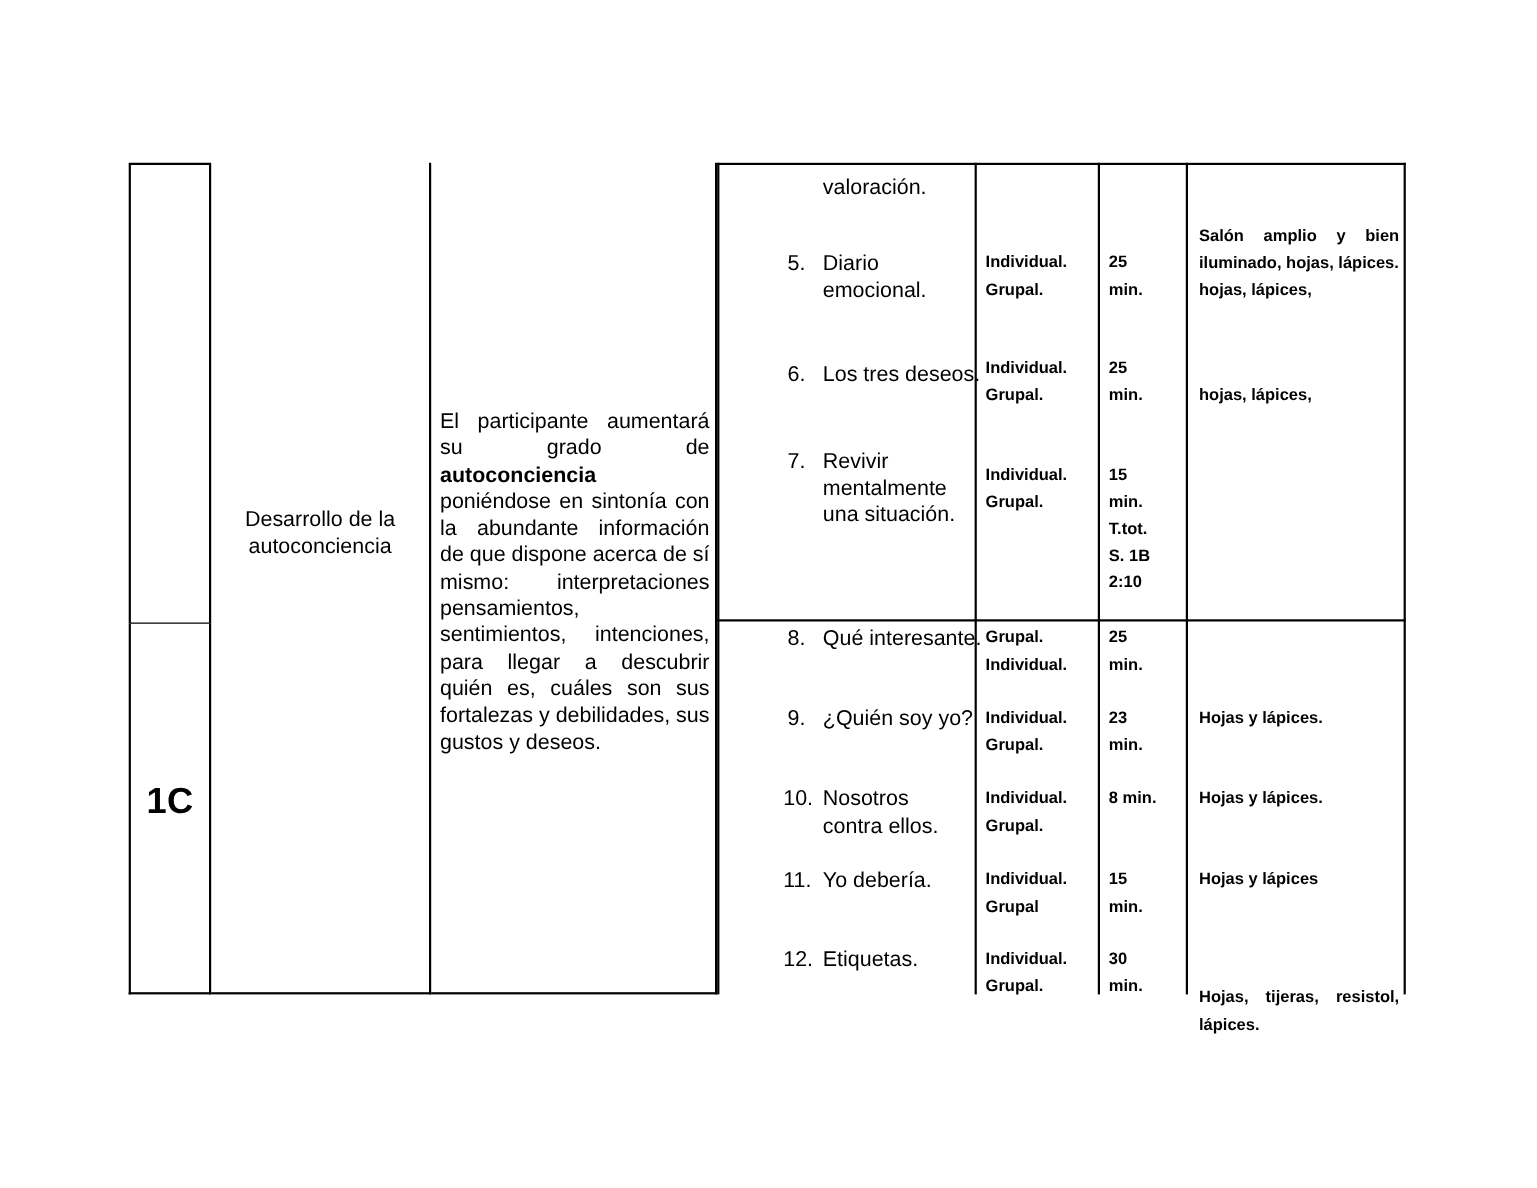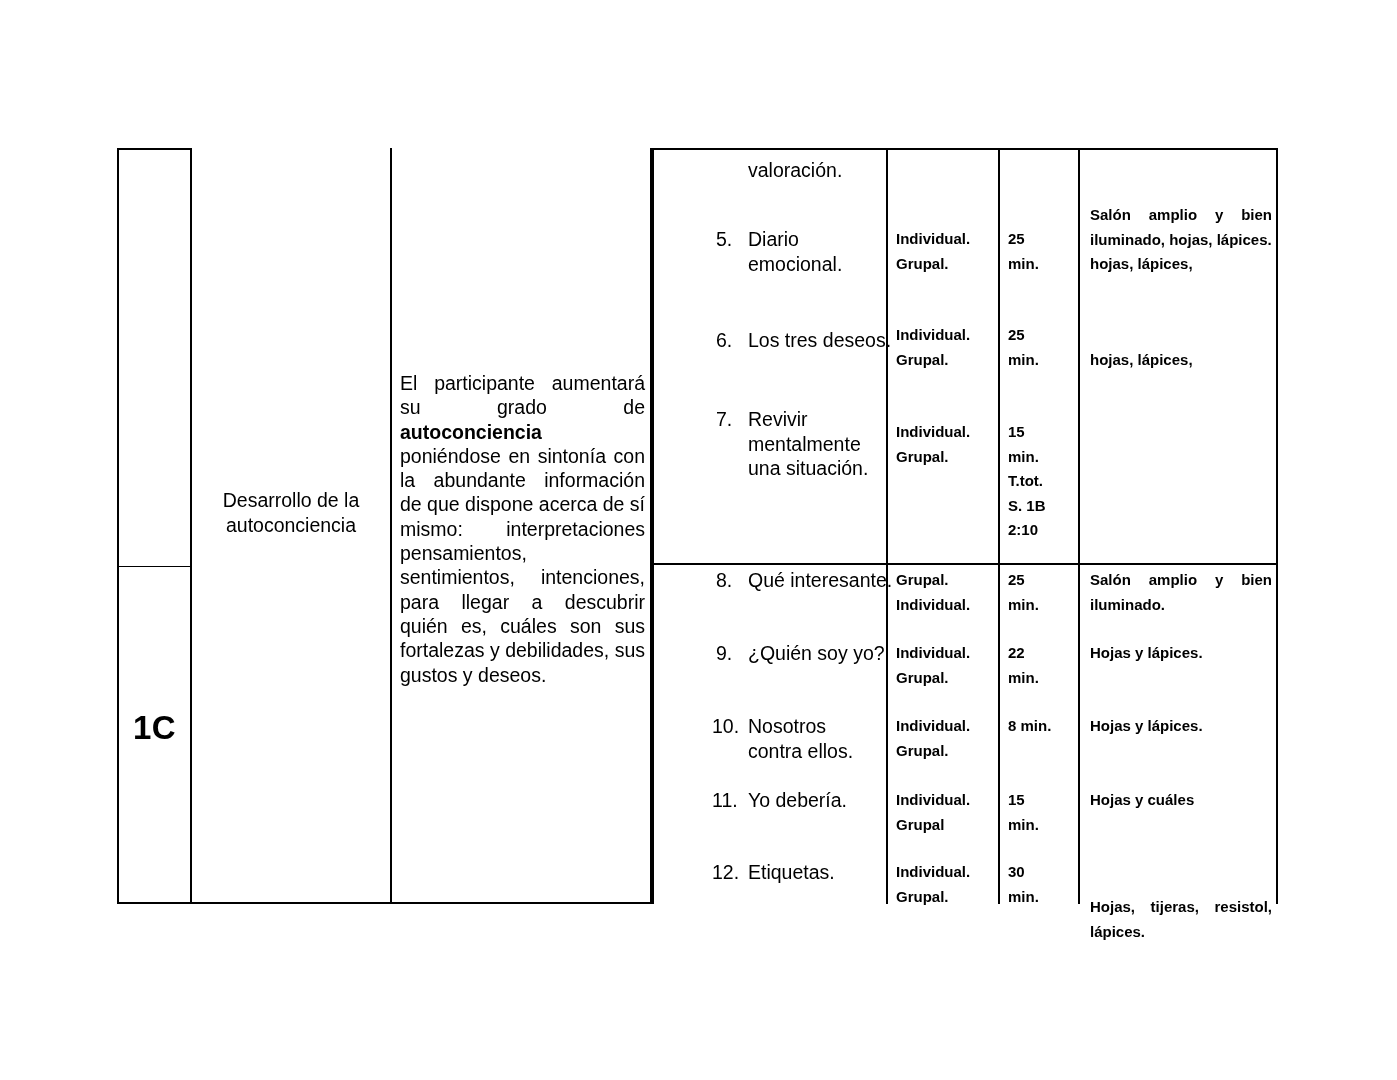--- a/index.html
+++ b/index.html
@@ -79,21 +79,20 @@
     box-sizing: border-box;
   }
   .col2-label {
     position: absolute;
     left: 0;
     right: 0;
     top: 312px;
     text-align: center;
     font-size: 19.5px;
     line-height: 25px;
-    margin-top: 28px;
   }
 
   
   .col3 {
     position: absolute;
     left: 275px;
     top: 0px;
     width: 260px;
     height: 756px;
     border-right: 2.5px solid #000;
@@ -319,45 +318,42 @@
     <div class="rb-mod" style="top:712px">
       <div class="mod-text">Individual.</div>
       <div class="mod-text">Grupal.</div>
     </div>
 
     <div class="rb-time" style="top:420px">
       <div class="time-text">25</div>
       <div class="time-text">min.</div>
     </div>
     <div class="rb-time" style="top:493px">
-      <div class="time-text">22</div>
+      <div class="time-text">23</div>
       <div class="time-text">min.</div>
     </div>
     <div class="rb-time" style="top:566px">
       <div class="time-text nowrapline">8  min.</div>
     </div>
     <div class="rb-time" style="top:640px">
       <div class="time-text">15</div>
       <div class="time-text">min.</div>
     </div>
     <div class="rb-time" style="top:712px">
       <div class="time-text">30</div>
       <div class="time-text">min.</div>
     </div>
 
-    <div class="rb-res" style="top:420px">
-      <div class="res-text just">Salón amplio y bien iluminado.</div>
-    </div>
     <div class="rb-res" style="top:493px">
       <div class="res-text">Hojas y lápices.</div>
     </div>
     <div class="rb-res" style="top:566px">
       <div class="res-text">Hojas y lápices.</div>
     </div>
     <div class="rb-res" style="top:640px">
-      <div class="res-text">Hojas y cuáles</div>
+      <div class="res-text">Hojas y lápices</div>
     </div>
     <div class="rb-res" style="top:747px">
       <div class="res-text just">Hojas, tijeras, resistol, lápices.</div>
     </div>
 
   </div>
 </div>
 
 </body></html>

